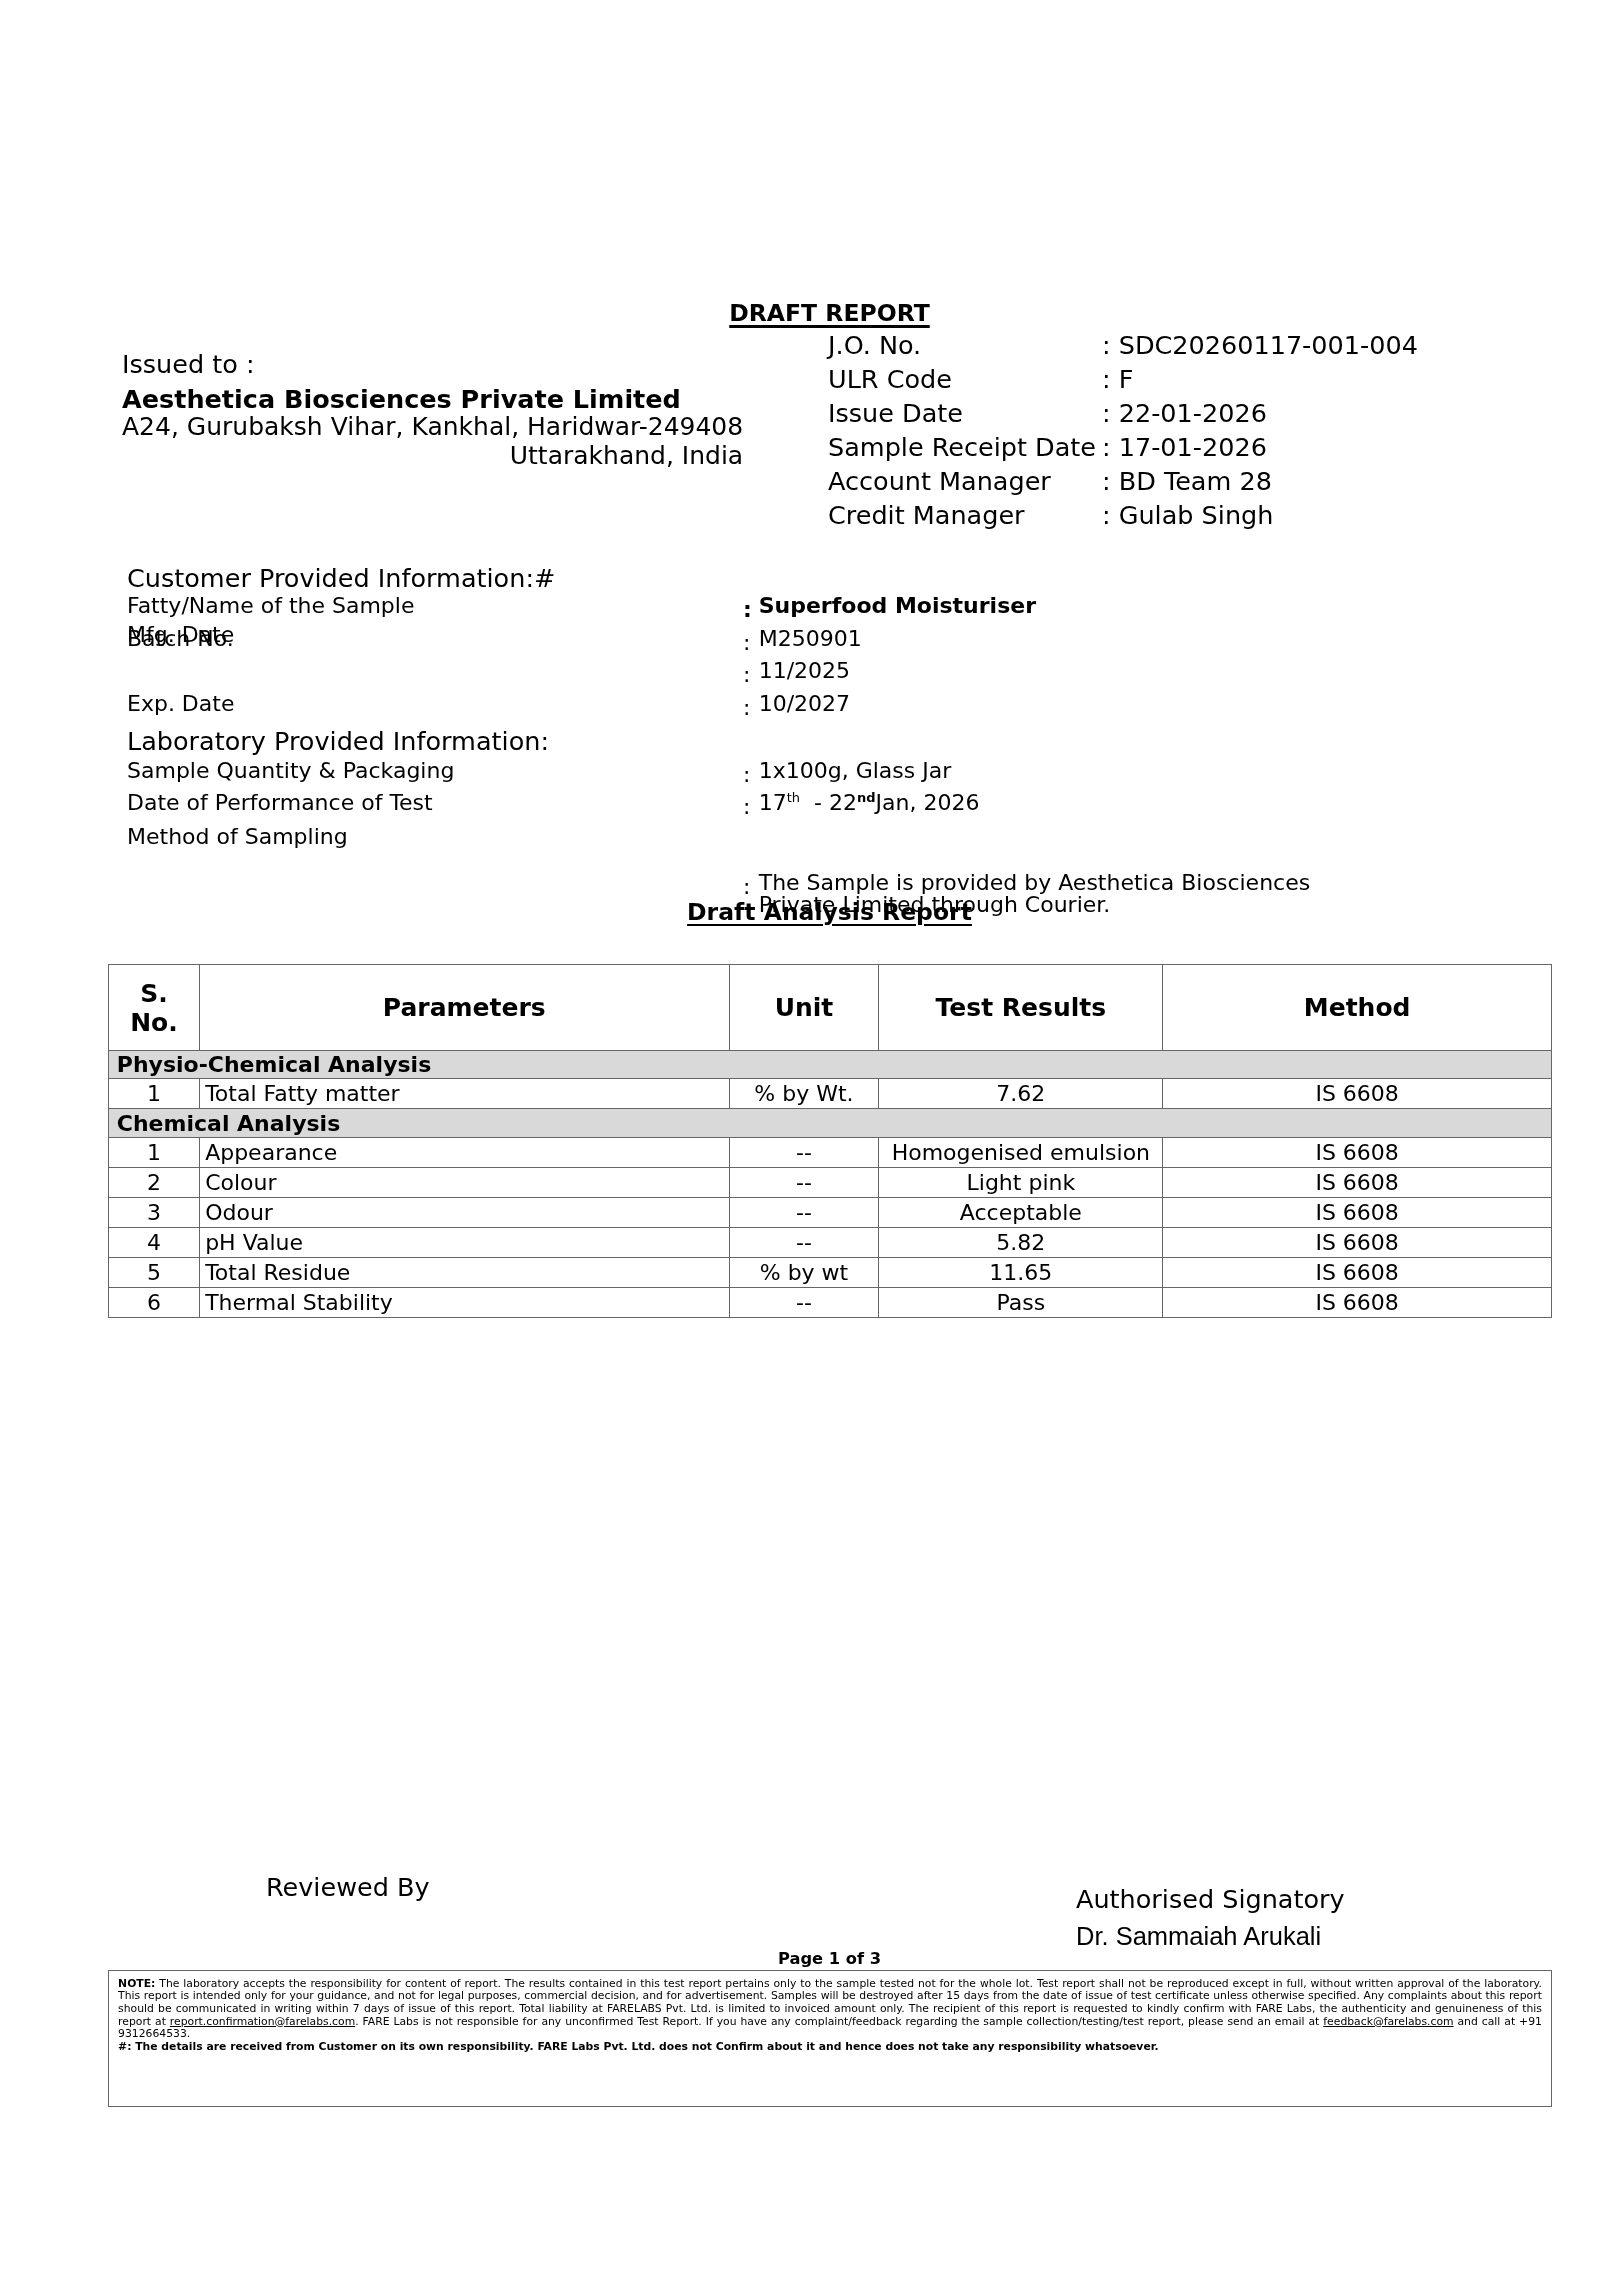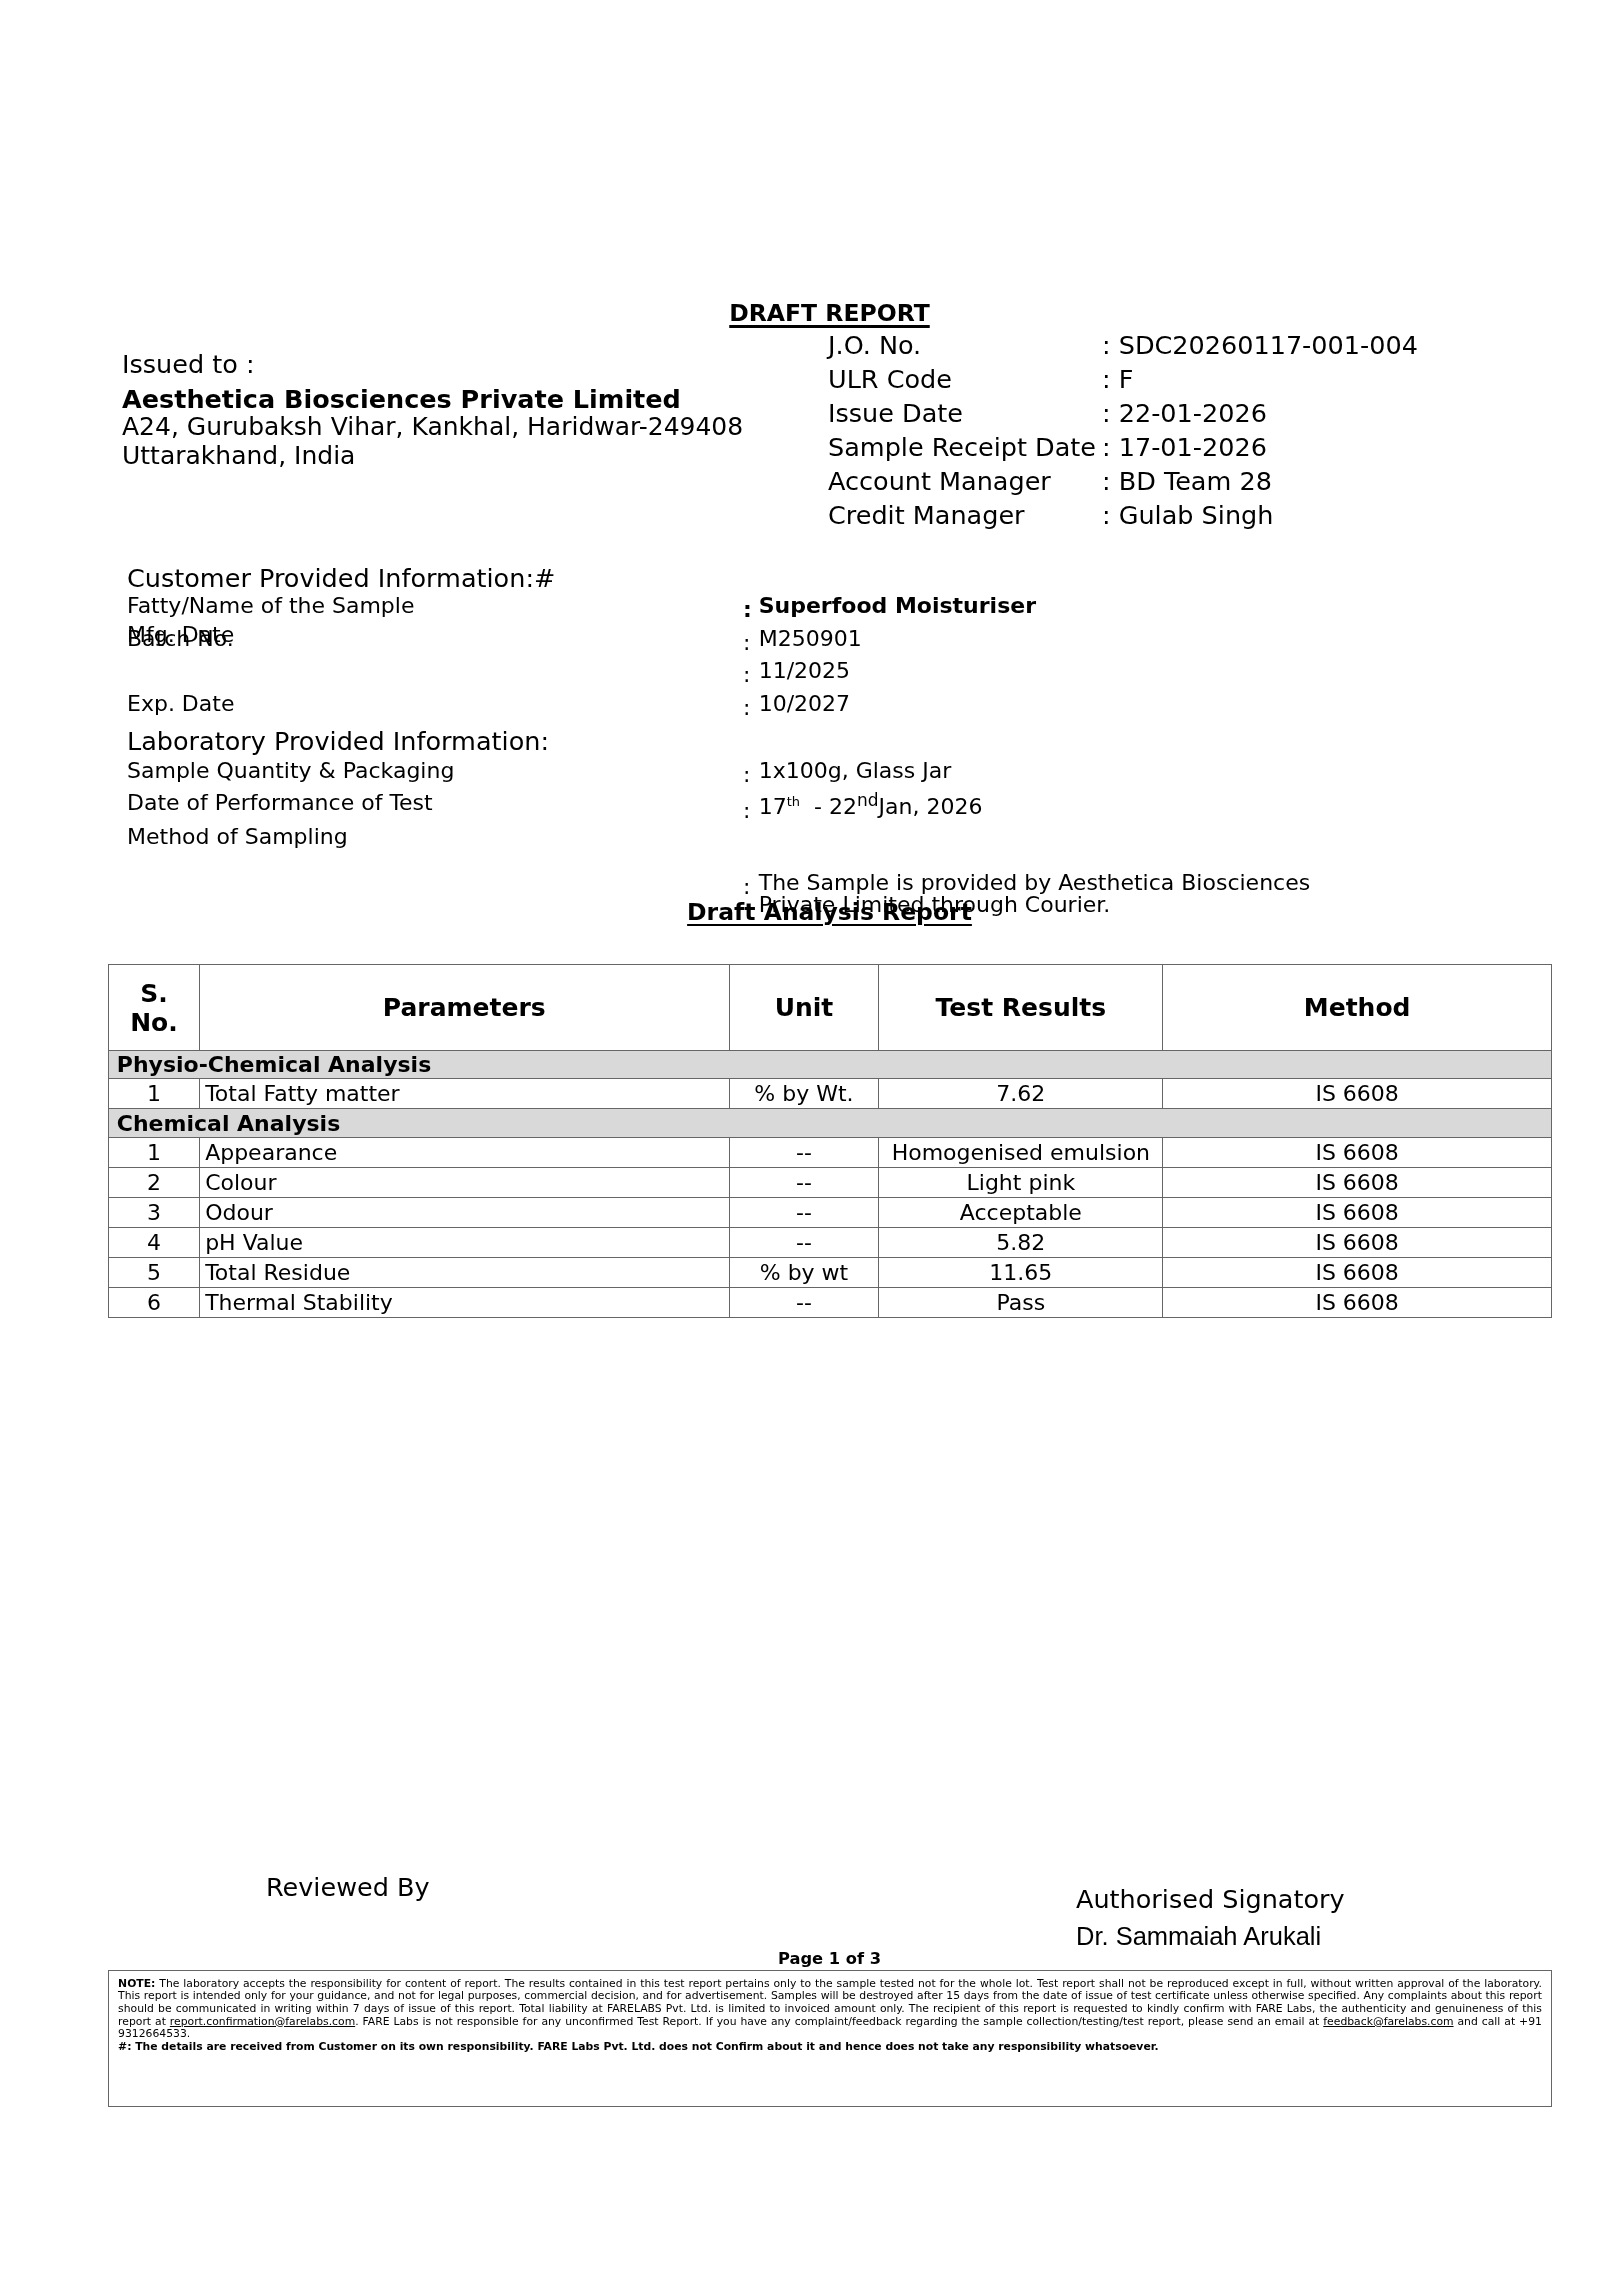--- a/index.html
+++ b/index.html
@@ -1,21 +1,21 @@
 <!DOCTYPE html>
 <html style="font-size:10.5px"><head>
 <meta charset="utf-8">
 <style>
   html, body { margin:0; padding:0; background:#ffffff; }
   body { width:1623px; height:2295px; position:relative; font-family:"DejaVu Sans", sans-serif; color:#000; overflow:hidden; }
   .abs { position:absolute; }
   .title { left:0; width:1659px; top:299px; text-align:center; font-weight:bold; font-size:23.5px; text-decoration:underline; text-decoration-thickness:2.6px; text-underline-offset:3.9px; }
   .issued-label { left:122px; top:349px; font-size:25.5px; }
   .company { left:122px; top:384px; font-size:25.5px; font-weight:bold; }
-  .addr { left:122px; top:412px; font-size:25px; line-height:29px; }
+  .addr { left:122px; top:412px; font-size:25px; line-height:29px;text-align:right; }
   .meta { left:828px; top:328px; font-size:25.5px; }
   .meta-row { display:flex; height:34px; align-items:center; }
   .meta-row .k { width:274px; }
   .meta-row .v { white-space:nowrap; }
   .sec-h { font-size:25.5px; }
   .info { font-size:22px; }
   .info-row { position:absolute; left:127px; }
   .info-val { position:absolute; left:743px; }
   .info-val .colon { display:inline-block; width:15.7px; position:relative; top:3.9px; }
   .sub-title { left:0; width:1659px; top:898px; text-align:center; font-weight:bold; font-size:23.5px; text-decoration:underline; text-decoration-thickness:2px; text-underline-offset:3.9px; }
@@ -80,21 +80,21 @@
   <div class="info-val" style="top:658px;"><span class="colon">:</span><span>11/2025</span></div>
   <div class="info-row" style="top:691px;">Exp. Date</div>
   <div class="info-val" style="top:691px;"><span class="colon">:</span><span>10/2027</span></div>
 </div>
 
 <div class="abs sec-h" style="left:127px;top:726px;">Laboratory Provided Information:</div>
 <div class="info">
   <div class="info-row" style="top:758px;">Sample Quantity &amp; Packaging</div>
   <div class="info-val" style="top:758px;"><span class="colon">:</span><span>1x100g, Glass Jar</span></div>
   <div class="info-row" style="top:790px;">Date of Performance of Test</div>
-  <div class="info-val" style="top:790px;white-space:pre;"><span class="colon">:</span><span>17</span><sup style="font-size:13px;">th</sup><span>  - 22</span><sup style="font-size:17px;">nd</sup><span>Jan, 2026</span></div>
+  <div class="info-val" style="top:790px;white-space:pre;"><span class="colon">:</span><span>17</span><sup style="font-size:13px;">th</sup><span>  - 22</span><sup style="font-size:13px;font-weight:bold;">nd</sup><span>Jan, 2026</span></div>
   <div class="info-row" style="top:824px;">Method of Sampling</div>
   <div class="info-val" style="top:824px;line-height:22px;margin-top:48px;"><span class="colon">:</span><span>The Sample is provided by Aesthetica Biosciences</span><br><span style="padding-left:15.7px;">Private Limited through Courier.</span></div>
 </div>
 
 <div class="abs sub-title">Draft Analysis Report</div>
 
 <table class="results">
   <colgroup>
     <col style="width:91px">
       <col style="width:530px">

